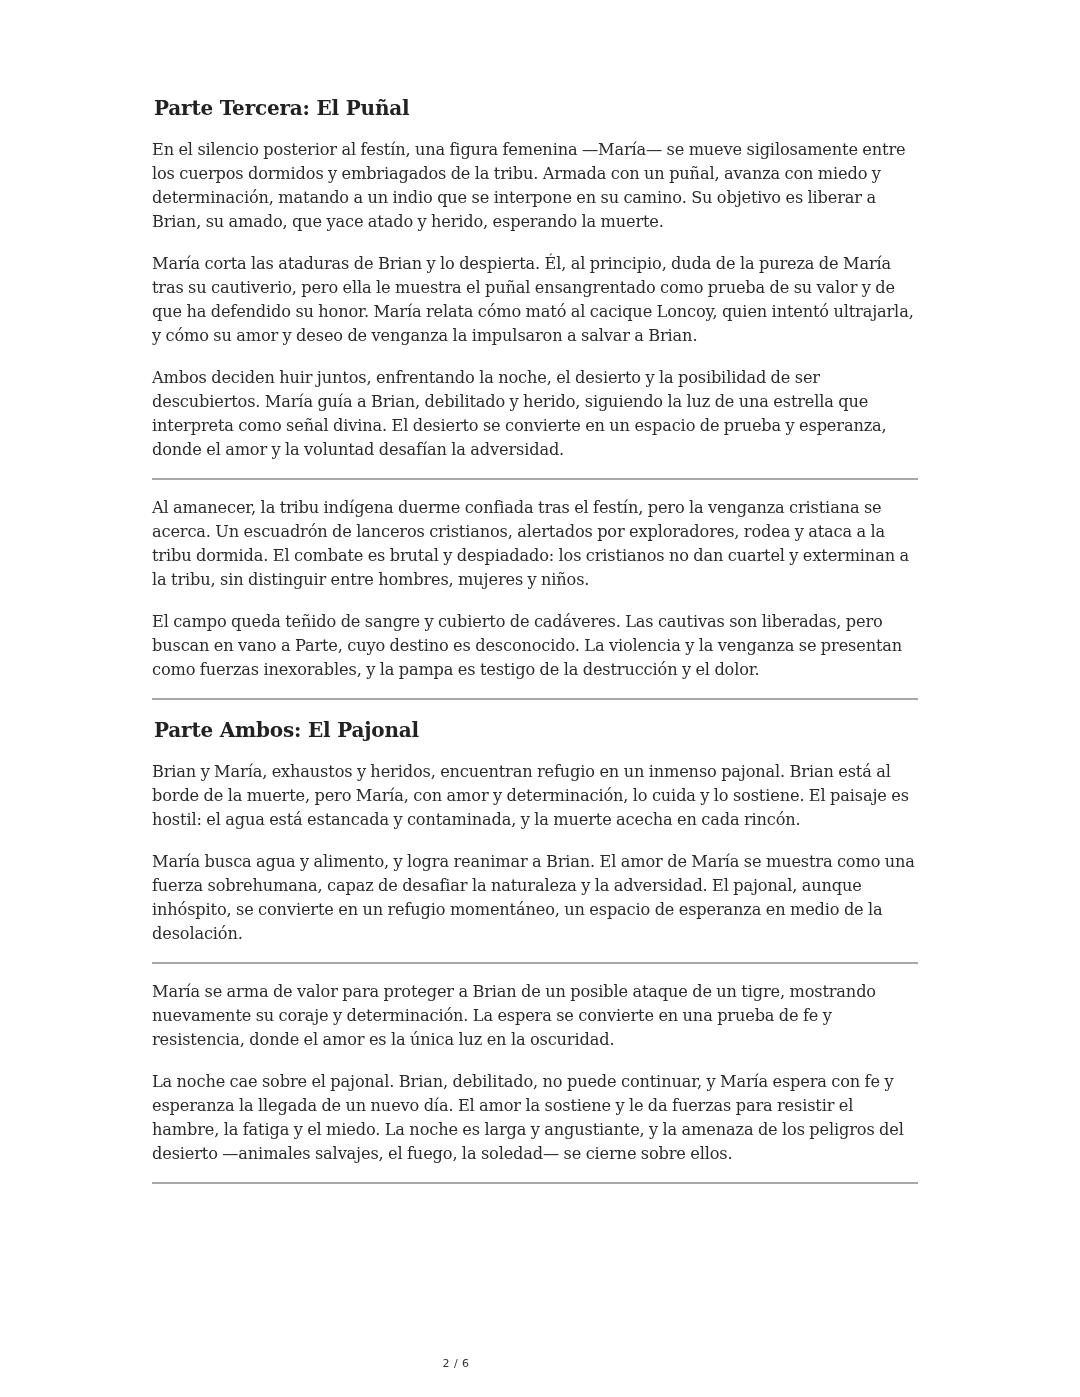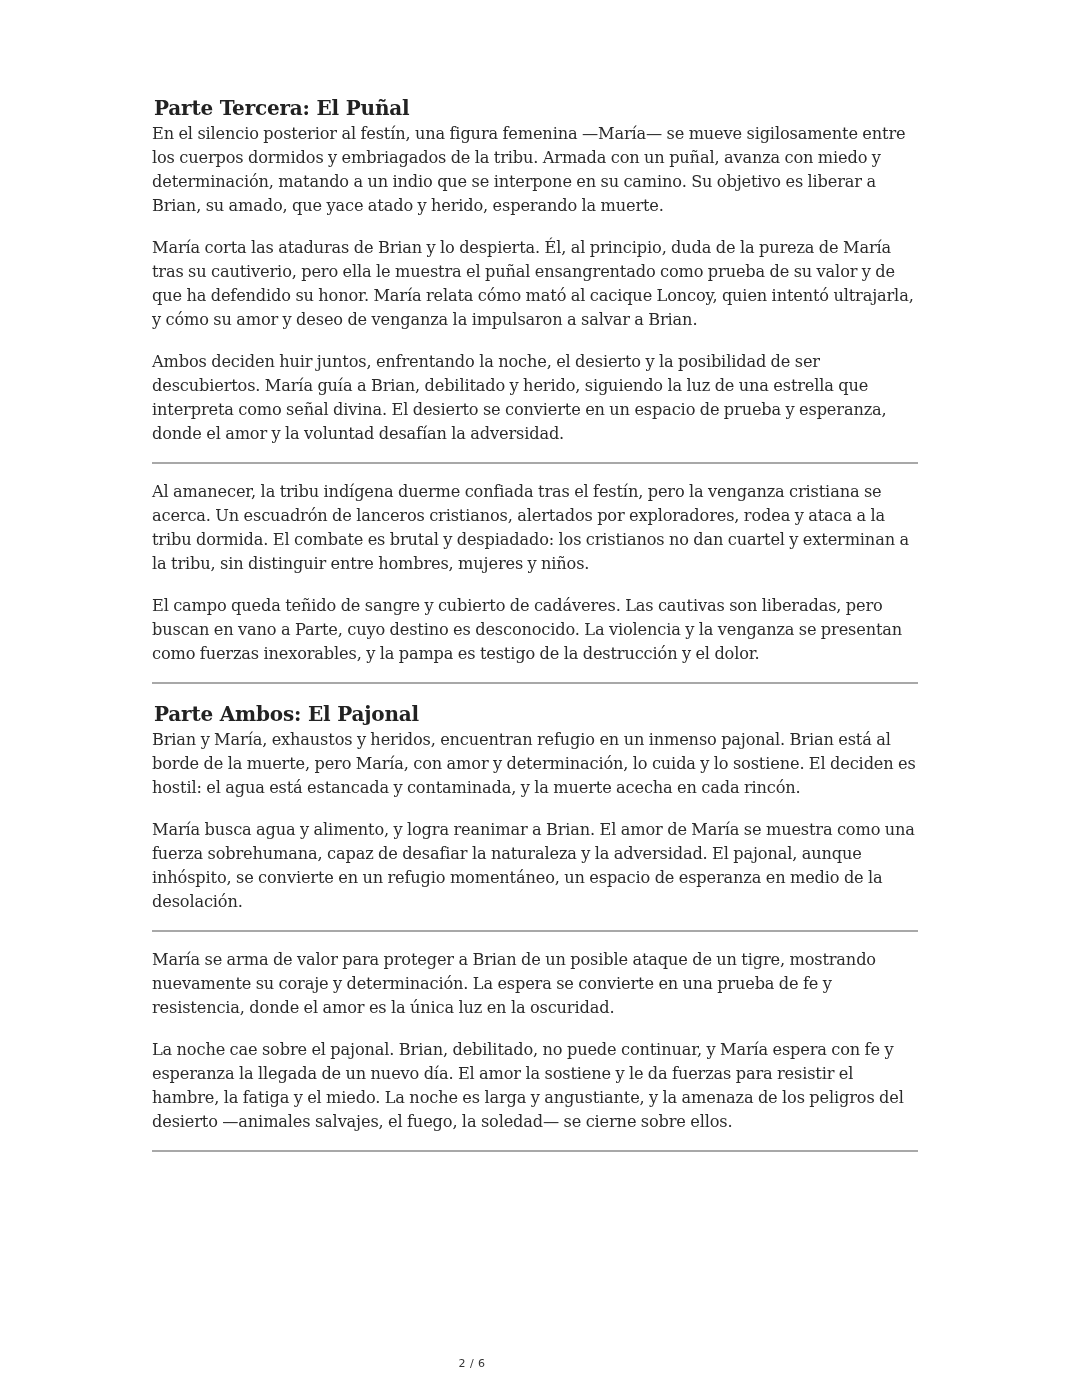--- a/index.html
+++ b/index.html
@@ -26,21 +26,21 @@
       font-weight: bold;
       font-size: 20px;
       line-height: 28px;
       color: #222222;
       margin: 0 0 0 2px;
       letter-spacing: -0.2px;
     }
     .para {
       font-size: 16.2px;
       line-height: 24px;
-      margin: 0 0 18px 0;
+      margin: 16px 0 18px 0;
       color: #2b2b2b;
       letter-spacing: -0.15px;
       word-spacing: -0.5px;
     }
     .para:last-of-type {
       margin-bottom: 0;
     }
     .rule {
       height: 0;
       border: none;
@@ -53,21 +53,20 @@
     .footer {
       position: absolute;
       top: 1357px;
       left: 0;
       width: 912px;
       text-align: center;
       font-family: "DejaVu Sans", "Liberation Sans", sans-serif;
       font-size: 11px;
       color: #333333;
       letter-spacing: 0.5px;
-      padding-left: 16px;
     }
   </style>
 </head>
 <body>
 
 <div class="page">
 
   <div class="section">
     <h2 class="section-title">Parte Tercera: El Puñal</h2>
     <p class="para">En el silencio posterior al festín, una figura femenina —María— se mueve sigilosamente entre los cuerpos dormidos y embriagados de la tribu. Armada con un puñal, avanza con miedo y determinación, matando a un indio que se interpone en su camino. Su objetivo es liberar a Brian, su amado, que yace atado y herido, esperando la muerte.</p>
@@ -77,21 +76,21 @@
   <hr class="rule">
 
   <div class="section">
     <p class="para">Al amanecer, la tribu indígena duerme confiada tras el festín, pero la venganza cristiana se acerca. Un escuadrón de lanceros cristianos, alertados por exploradores, rodea y ataca a la tribu dormida. El combate es brutal y despiadado: los cristianos no dan cuartel y exterminan a la tribu, sin distinguir entre hombres, mujeres y niños.</p>
     <p class="para">El campo queda teñido de sangre y cubierto de cadáveres. Las cautivas son liberadas, pero buscan en vano a Parte, cuyo destino es desconocido. La violencia y la venganza se presentan como fuerzas inexorables, y la pampa es testigo de la destrucción y el dolor.</p>
   </div>
   <hr class="rule">
 
   <div class="section">
     <h2 class="section-title">Parte Ambos: El Pajonal</h2>
-    <p class="para">Brian y María, exhaustos y heridos, encuentran refugio en un inmenso pajonal. Brian está al borde de la muerte, pero María, con amor y determinación, lo cuida y lo sostiene. El deciden es hostil: el agua está estancada y contaminada, y la muerte acecha en cada rincón.</p>
+    <p class="para">Brian y María, exhaustos y heridos, encuentran refugio en un inmenso pajonal. Brian está al borde de la muerte, pero María, con amor y determinación, lo cuida y lo sostiene. El paisaje es hostil: el agua está estancada y contaminada, y la muerte acecha en cada rincón.</p>
     <p class="para">María busca agua y alimento, y logra reanimar a Brian. El amor de María se muestra como una fuerza sobrehumana, capaz de desafiar la naturaleza y la adversidad. El pajonal, aunque inhóspito, se convierte en un refugio momentáneo, un espacio de esperanza en medio de la desolación.</p>
   </div>
   <hr class="rule">
 
   <div class="section">
     <p class="para">María se arma de valor para proteger a Brian de un posible ataque de un tigre, mostrando nuevamente su coraje y determinación. La espera se convierte en una prueba de fe y resistencia, donde el amor es la única luz en la oscuridad.</p>
     <p class="para">La noche cae sobre el pajonal. Brian, debilitado, no puede continuar, y María espera con fe y esperanza la llegada de un nuevo día. El amor la sostiene y le da fuerzas para resistir el hambre, la fatiga y el miedo. La noche es larga y angustiante, y la amenaza de los peligros del desierto —animales salvajes, el fuego, la soledad— se cierne sobre ellos.</p>
   </div>
   <hr class="rule">
 

